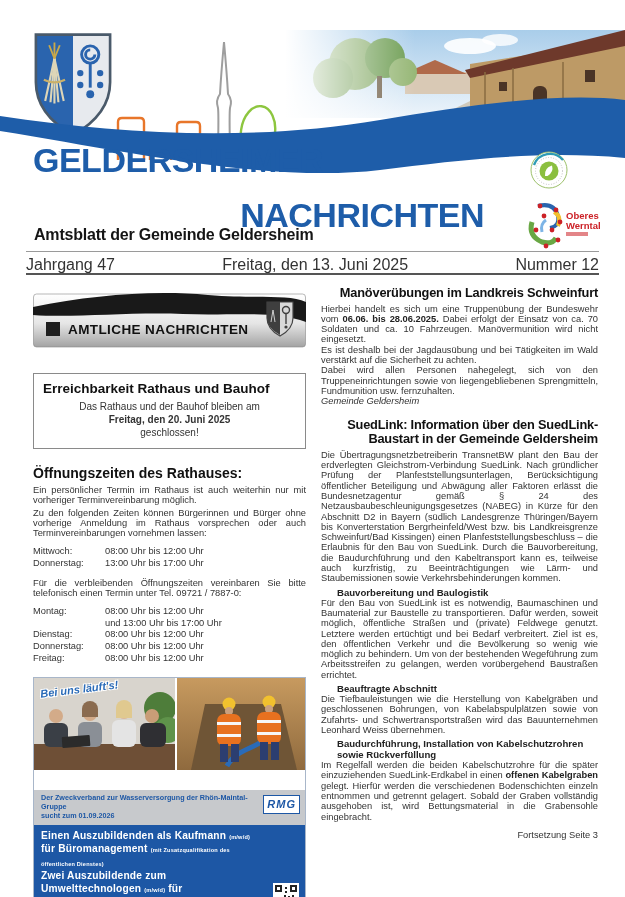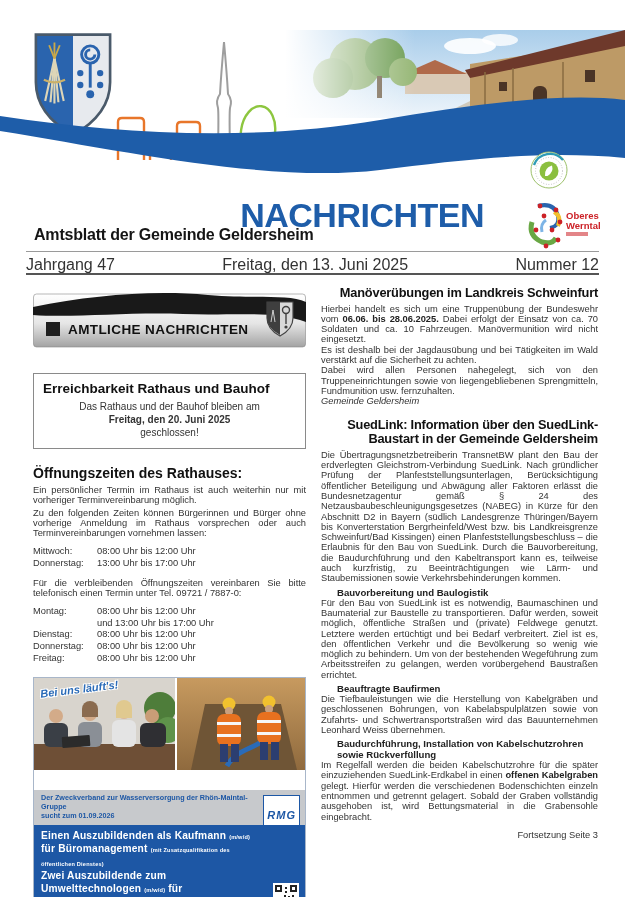--- a/index.html
+++ b/index.html
@@ -23,33 +23,33 @@
   .col-left{position:absolute;left:33px;top:289px;width:273px;}
   .col-right{position:absolute;left:321px;top:286px;width:277px;}
   .body{font-size:9.3px;line-height:10.3px;text-align:justify;margin:0;color:#333;hyphens:auto;}
   .gap2{margin-top:2px;}
   
   .notice{margin-top:25px;border:1px solid #8a8a8a;padding:7px 9px 9px;}
   .notice h2{margin:0 0 4px;font-size:13.5px;color:#111;}
   .notice .c{text-align:center;font-size:10px;line-height:13px;color:#333;}
   .hours-h{margin:16px 0 4px;font-size:14px;font-weight:bold;color:#111;}
   .sched{margin:8px 0;font-size:9.3px;line-height:11.6px;color:#333;}
-  .srow{display:flex;} .srow .day{width:64px;flex:none;}
+  .srow{display:flex;} .srow .day{width:72px;flex:none;}
   
   .ad{margin-top:13px;border:1px solid #a8b6c9;background:#fff;}
   .ad-photos{display:flex;height:92px;gap:2px;background:#fff;}
   .ad-photos .ph{position:relative;overflow:hidden;}
   .slogan{position:absolute;top:5px;left:6px;transform:rotate(-7deg);font-size:11px;font-weight:bold;font-style:italic;
           color:#2a6bb8;text-shadow:1px 1px 0 #fff,-1px -1px 0 #fff,1px -1px 0 #fff,-1px 1px 0 #fff;}
   .band-g{position:relative;background:#c7c9cc;color:#1d57a5;font-weight:bold;font-size:7.2px;line-height:8.8px;padding:4px 44px 4px 7px;margin-top:20px;}
   .band-b{position:relative;background:#1d57a5;color:#fff;padding:5px 42px 6px 7px;}
   .job{font-size:10.2px;font-weight:bold;line-height:12.6px;letter-spacing:0.2px;}
   .job .sm{font-size:5.6px;font-weight:bold;}
   .rmg{position:absolute;right:5px;top:5px;background:#fff;border:1.5px solid #1d57a5;color:#1d57a5;
-       font-weight:bold;font-style:italic;font-size:11px;padding:15px 3px;letter-spacing:1px;}
+       font-weight:bold;font-style:italic;font-size:11px;padding:4px 3px;letter-spacing:1px;}
   .qr{position:absolute;right:6px;bottom:6px;}
   
   .art-h{margin:0 0 3px;font-size:12.8px;line-height:14.6px;font-weight:bold;color:#111;letter-spacing:-0.2px;text-align:right;}
   .sub-h{margin:3px 0 0;font-size:9.6px;line-height:11px;font-weight:bold;color:#222;padding-left:16px;}
   .sig{font-style:italic;}
   .cont{text-align:right;font-size:9.3px;color:#333;margin-top:8px;}
   b.inb{font-weight:bold;color:#222;}
 </style>
 </head>
 <body>
@@ -138,20 +138,21 @@
         <line x1="228" y1="38" x2="228" y2="88"></line>
       <line x1="278" y1="32" x2="278" y2="88"></line>
     </g>
     <rect width="130" height="88" fill="url(#fade)"></rect>
   </svg>
 
   <svg class="abs wave" viewBox="0 0 625 185">
     <path d="M0,116 C120,134 250,142 380,120 C470,105 560,92 625,100 L625,158 C540,150 460,160 380,170 C270,183 130,152 0,131 Z" fill="#1e5da9"></path>
   </svg>
 
+  <div class="abs title1">GELDERSHEIMER</div>
   <div class="abs title2">NACHRICHTEN</div>
 
   <svg class="abs eco" width="40" height="40" viewBox="0 0 40 40">
     <circle cx="20" cy="20" r="18" fill="#ffffff" stroke="#9cc06a" stroke-width="1"></circle>
     <path d="M5,15 A17,17 0 0,1 34,10" stroke="#2e9bb5" stroke-width="2.4" fill="none"></path>
     <circle cx="20" cy="21" r="13.5" fill="none" stroke="#b5b5b5" stroke-width="1" stroke-dasharray="0.8 1.8"></circle>
     <circle cx="20" cy="21" r="9.5" fill="#8bbf3f"></circle>
     <path d="M16,26 Q15,18 23,15.5 Q25,22 18.5,26 Z" fill="#ffffff"></path>
   </svg>
 
@@ -371,21 +372,21 @@
       <p class="body">Es ist deshalb bei der Jagdausübung und bei Tätigkeiten im Wald verstärkt auf die Sicherheit zu achten.</p>
       <p class="body">Dabei wird allen Personen nahegelegt, sich von den Truppeneinrichtungen sowie von liegengebliebenen Sprengmitteln, Fundmunition usw. fernzuhalten.</p>
       <p class="body sig">Gemeinde Geldersheim</p>
     </article>
 
     <article style="margin-top:11px">
       <h2 class="art-h">SuedLink: Information über den SuedLink-Baustart in der Gemeinde Geldersheim</h2>
       <p class="body">Die Übertragungsnetzbetreiberin TransnetBW plant den Bau der erdverlegten Gleichstrom-Verbindung SuedLink. Nach gründlicher Prüfung der Planfeststellungsunterlagen, Berücksichtigung öffentlicher Beteiligung und Abwägung aller Faktoren erlässt die Bundesnetzagentur gemäß § 24 des Netzausbaubeschleunigungsgesetzes (NABEG) in Kürze für den Abschnitt D2 in Bayern (südlich Landesgrenze Thüringen/Bayern bis Konverterstation Bergrheinfeld/West bzw. bis Landkreisgrenze Schweinfurt/Bad Kissingen) einen Planfeststellungsbeschluss – die Erlaubnis für den Bau von SuedLink. Durch die Bauvorbereitung, die Baudurchführung und den Kabeltransport kann es, teilweise auch kurzfristig, zu Beeinträchtigungen wie Lärm- und Staubemissionen sowie Verkehrsbehinderungen kommen.</p>
       <h3 class="sub-h">Bauvorbereitung und Baulogistik</h3>
       <p class="body">Für den Bau von SuedLink ist es notwendig, Baumaschinen und Baumaterial zur Baustelle zu transportieren. Dafür werden, soweit möglich, öffentliche Straßen und (private) Feldwege genutzt. Letztere werden ertüchtigt und bei Bedarf verbreitert. Ziel ist es, den öffentlichen Verkehr und die Bevölkerung so wenig wie möglich zu behindern. Um von der bestehenden Wegeführung zum Arbeitsstreifen zu gelangen, werden vorübergehend Baustraßen errichtet.</p>
-      <h3 class="sub-h">Beauftragte Baufirmen</h3>
+      <h3 class="sub-h">Beauftragte Abschnitt</h3>
       <p class="body">Die Tiefbauleistungen wie die Herstellung von Kabelgräben und geschlossenen Bohrungen, von Kabelabspulplätzen sowie von Zufahrts- und Schwertransportstraßen wird das Bauunternehmen Leonhard Weiss übernehmen.</p>
       <h3 class="sub-h">Baudurchführung, Installation von Kabelschutzrohren sowie Rückverfüllung</h3>
       <p class="body">
         <span>Im Regelfall werden die beiden Kabelschutzrohre für die später einzuziehenden SuedLink-Erdkabel in einen </span><b class="inb">offenen Kabelgraben</b><span> gelegt. Hierfür werden die verschiedenen Bodenschichten einzeln entnommen und getrennt gelagert. Sobald der Graben vollständig ausgehoben ist, wird Bettungsmaterial in die Grabensohle eingebracht.</span>
       </p>
     </article>
 
     <div class="cont">Fortsetzung Seite 3</div>
   </section>
 

